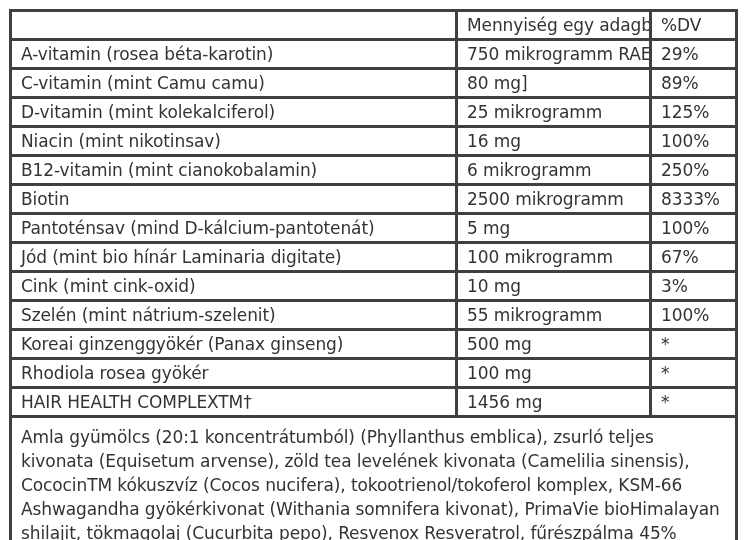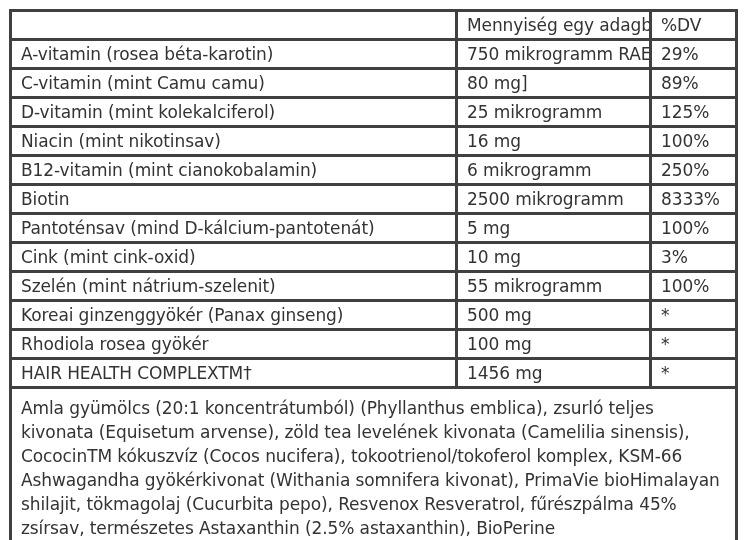--- a/index.html
+++ b/index.html
@@ -95,20 +95,25 @@
         <td>Biotin</td>
         <td>2500 mikrogramm</td>
         <td>8333%</td>
       </tr>
       <tr>
         <td>Pantoténsav (mind D-kálcium-pantotenát)</td>
         <td>5 mg</td>
         <td>100%</td>
       </tr>
       <tr>
+        <td>Jód (mint bio hínár Laminaria digitate)</td>
+        <td>100 mikrogramm</td>
+        <td>67%</td>
+      </tr>
+      <tr>
         <td>Cink (mint cink-oxid)</td>
         <td>10 mg</td>
         <td>3%</td>
       </tr>
       <tr>
         <td>Szelén (mint nátrium-szelenit)</td>
         <td>55 mikrogramm</td>
         <td>100%</td>
       </tr>
       <tr>

